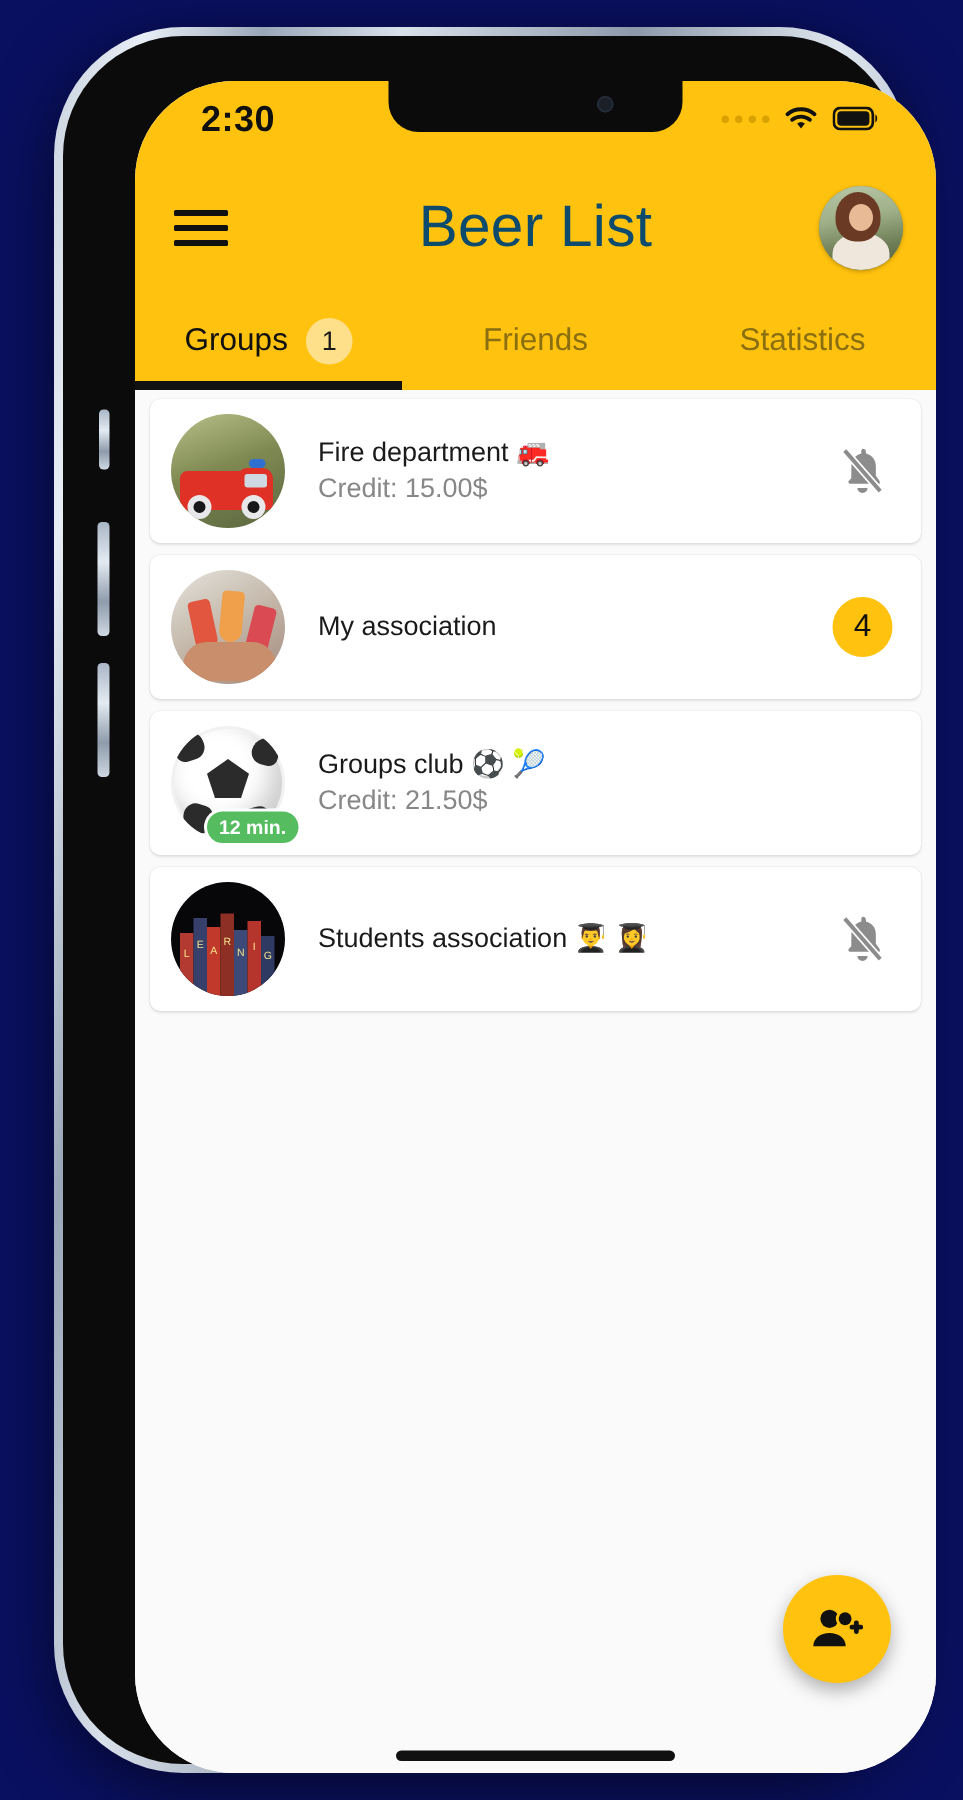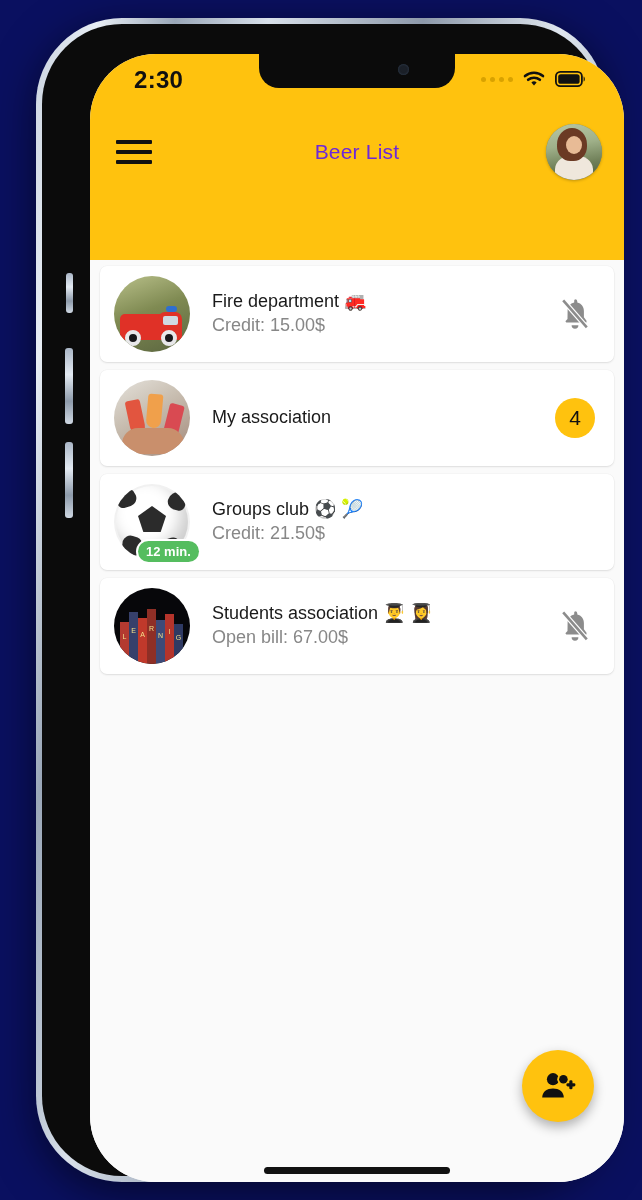--- a/index.html
+++ b/index.html
@@ -114,22 +114,22 @@
     padding: 3px 2px;
     box-sizing: border-box;
     cursor: pointer;
   }
   #menu-button span {
     display:block; height:4px; background:#111; border-radius:1px;
   }
   #page-title {
     width:100%;
     text-align:center;
-    font-size: 21px;
-    color: #6d28d9;
+    font-size: 39px;
+    color: #0c4a6e;
     letter-spacing: .2px;
   }
   #profile-avatar {
     position:absolute;
     right: 22px; top: 50%; transform: translateY(-50%);
     width: 56px; height: 56px;
     border-radius: 50%;
     overflow:hidden;
     background: #7d8a5e;
     box-shadow: 0 1px 3px rgba(0,0,0,.25);
@@ -407,20 +407,37 @@
         </div>
         <div id="page-title">Beer List</div>
         <div id="profile-avatar">
           <div class="sky"></div>
           <div class="dress"></div>
           <div class="hair"></div>
           <div class="face"></div>
         </div>
       </div>
 
+      <div id="tab-bar">
+
+        <div class="tab active">
+          <span class="tab-label">Groups</span>
+          <span class="tab-badge">1</span>
+          <span class="tab-underline"></span>
+        </div>
+
+        <div class="tab">
+          <span class="tab-label">Friends</span>
+        </div>
+
+        <div class="tab">
+          <span class="tab-label">Statistics</span>
+        </div>
+
+      </div>
     </div>
 
     <div id="group-list">
 
       <div class="group-card">
         <div class="group-avatar-wrap">
           <div class="group-avatar av-fire">
             <div class="truck"></div>
               <div class="cab"></div>
               <div class="win"></div>
@@ -493,21 +510,20 @@
             <div class="lbl" style="left:15px; bottom:28px;">E</div>
             <div class="lbl" style="left:24px; bottom:24px;">A</div>
             <div class="lbl" style="left:33px; bottom:30px;">R</div>
             <div class="lbl" style="left:42px; bottom:23px;">N</div>
             <div class="lbl" style="left:51px; bottom:27px;">I</div>
             <div class="lbl" style="left:60px; bottom:21px;">G</div>
           </div>
         </div>
         <div class="group-text">
           <div class="group-name">Students association 👨‍🎓 👩‍🎓</div>
-          <div class="group-sub">Open bill: 67.00$</div>
         </div>
         <div class="group-trailing">
           <svg width="34" height="36" viewBox="0 0 34 36">
             <path d="M17 3.2a2.3 2.3 0 0 1 2.3 2.3v.9c4 .9 6.6 4.3 6.6 8.5v6.3l2.6 3.6v1.7H8.3l-.9-1.3 2.1-2.3 .1-8c0-4.2 2.6-7.6 6.6-8.5v-.9A2.3 2.3 0 0 1 17 3.2z" fill="#8c8c8c"></path>
             <path d="M13.6 29.3h6.8a3.4 3.4 0 0 1-6.8 0z" fill="#8c8c8c"></path>
             <line x1="5.2" y1="4.4" x2="28.8" y2="31.4" stroke="#ffffff" stroke-width="5"></line>
             <line x1="5.2" y1="4.4" x2="28.8" y2="31.4" stroke="#8c8c8c" stroke-width="2.6"></line>
           </svg>
         </div>
       </div>

